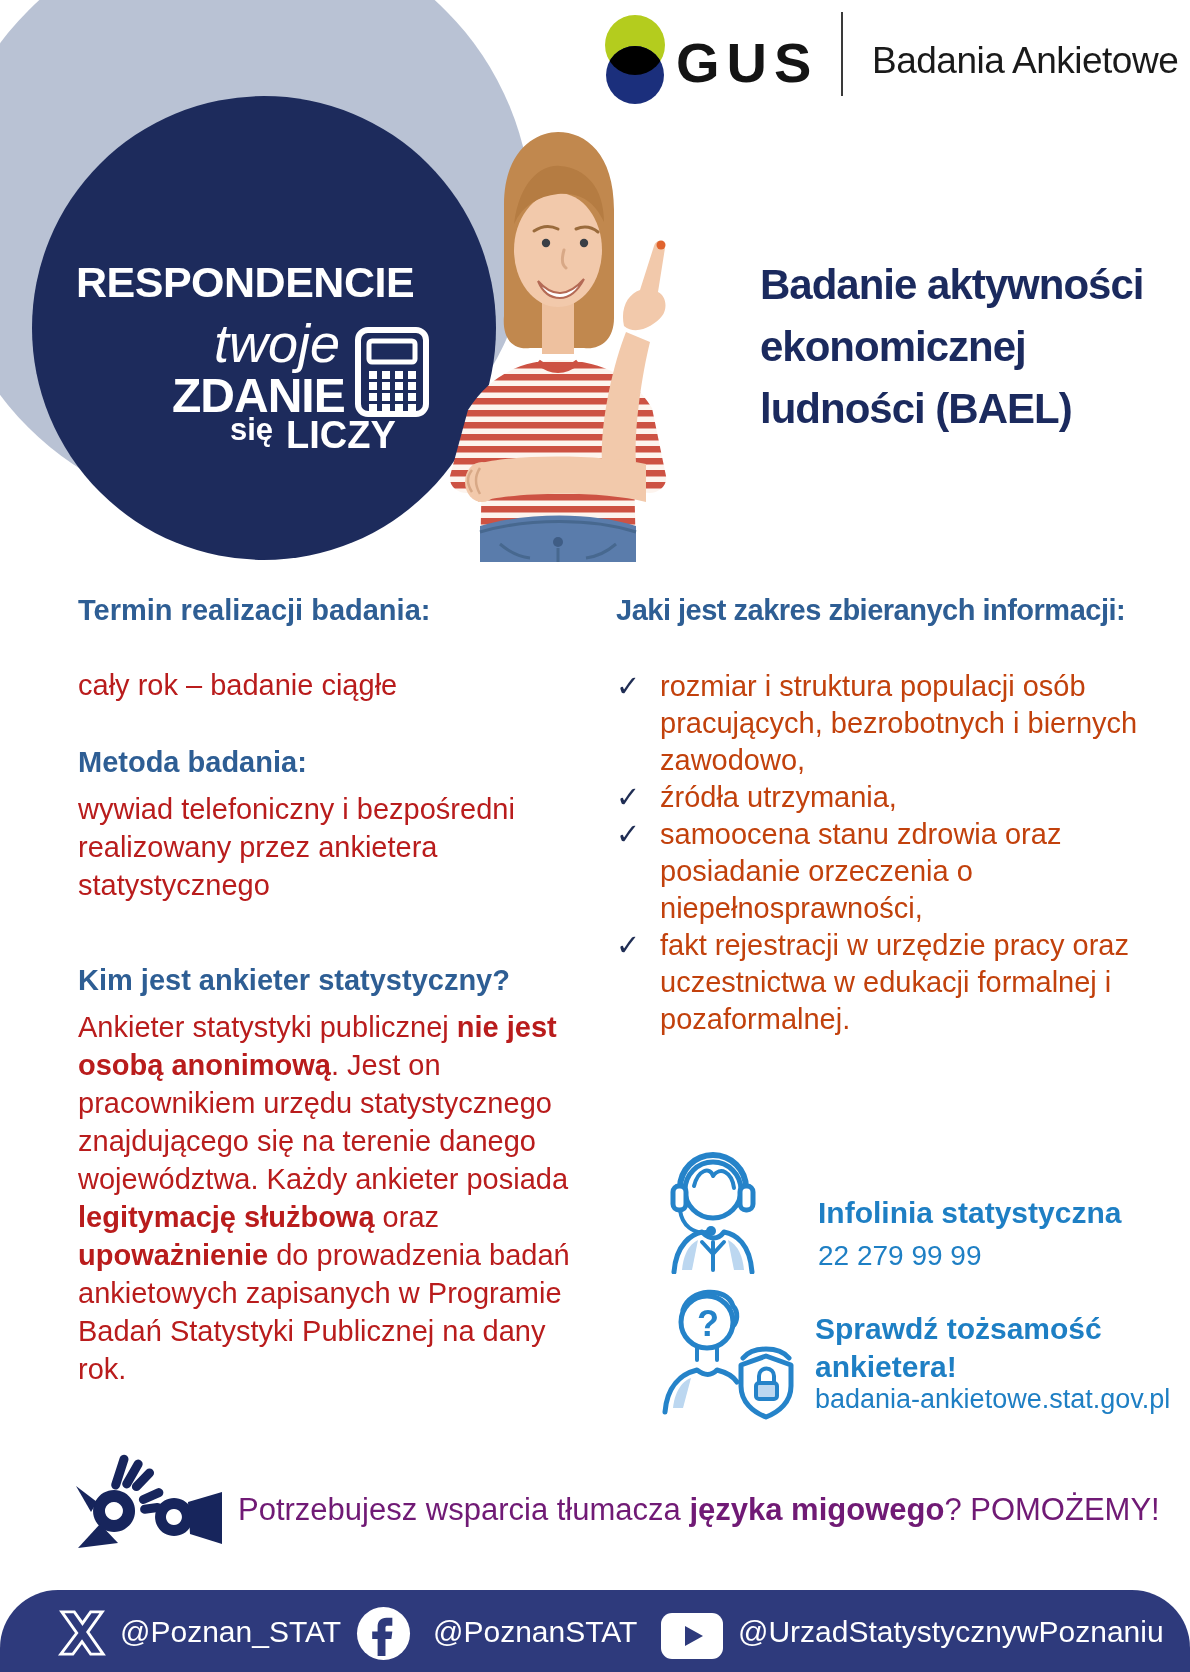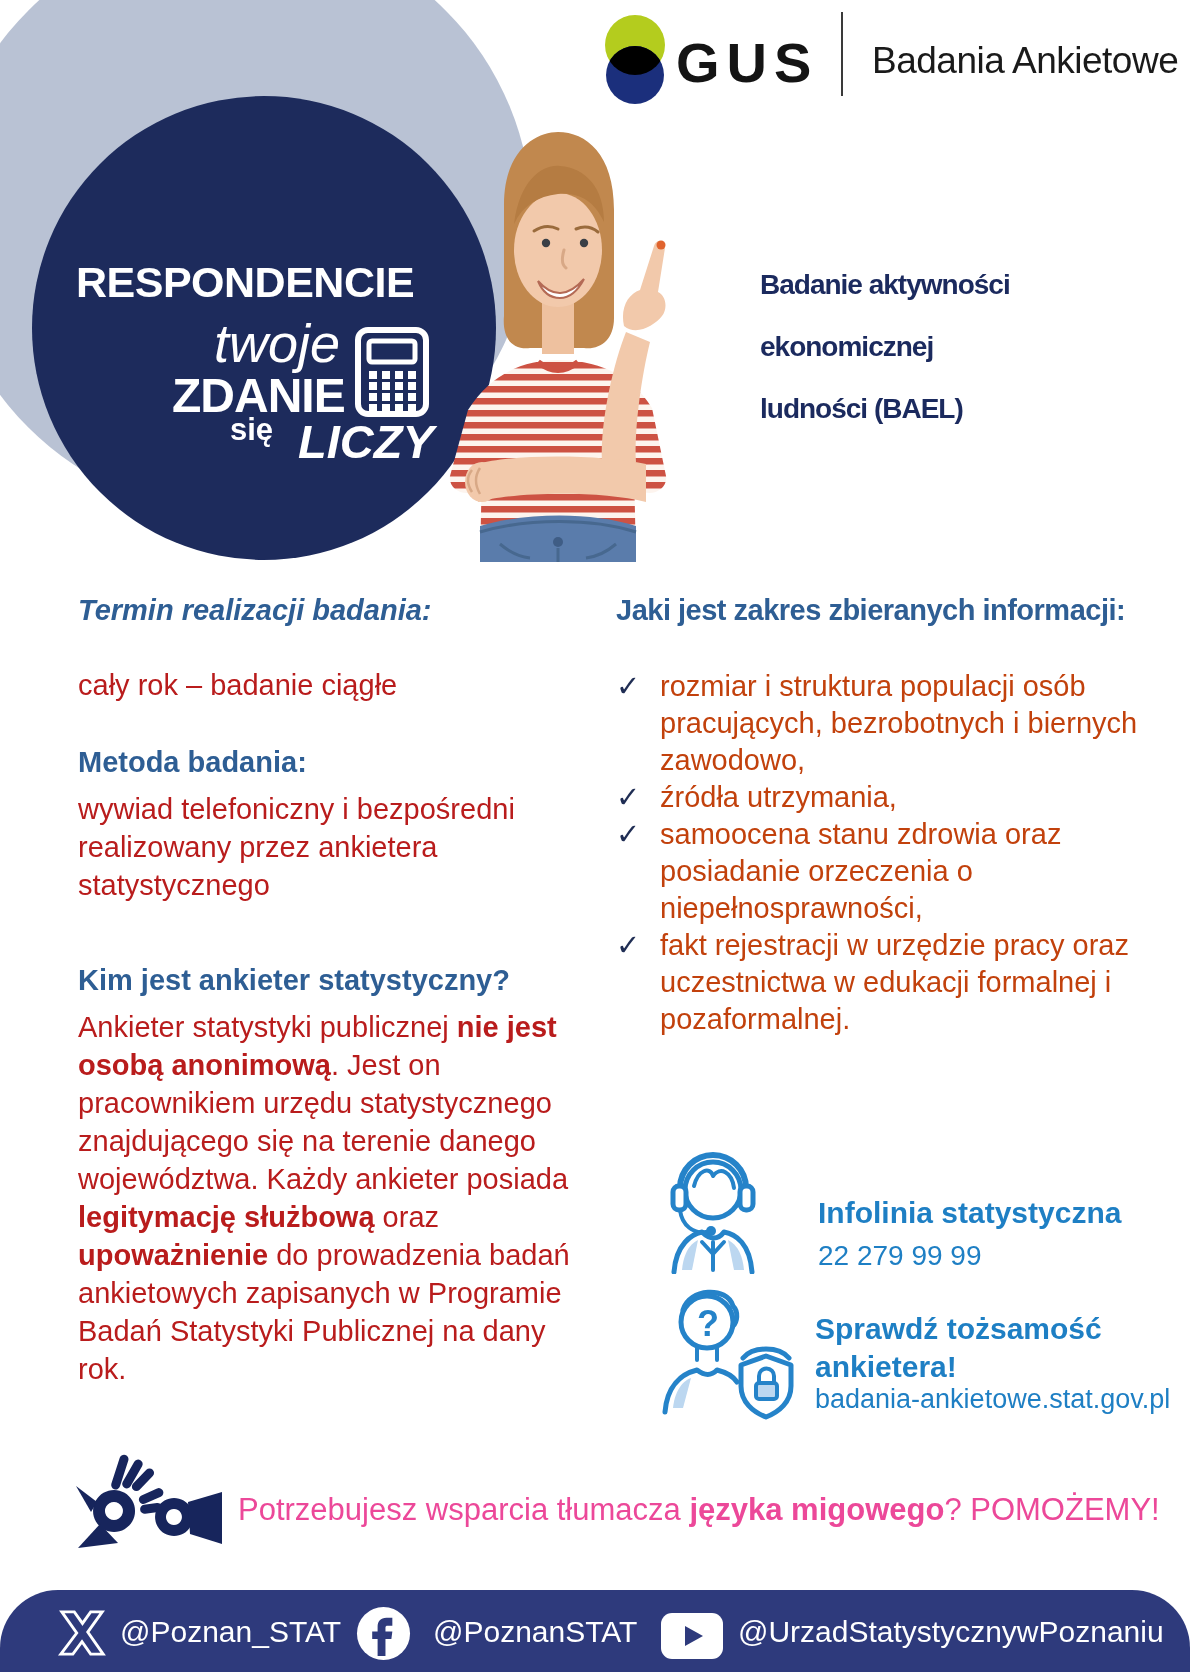--- a/index.html
+++ b/index.html
@@ -8,38 +8,38 @@
   .abs{position:absolute;}
 
   
   .circle-gray{left:-58px;top:-76px;width:590px;height:590px;border-radius:50%;background:#b9c2d4;z-index:1;}
   .circle-navy{left:32px;top:96px;width:464px;height:464px;border-radius:50%;background:#1d2b5c;z-index:2;}
   .sl{color:#fff;white-space:nowrap;z-index:4;}
   .sl-1{left:76px;top:258px;font-size:43px;font-weight:800;letter-spacing:-.5px;}
   .sl-2{left:214px;top:312px;font-size:54px;font-style:italic;font-weight:400;}
   .sl-3{left:172px;top:368px;font-size:48px;font-weight:800;letter-spacing:-1px;}
   .sl-4{left:230px;top:412px;font-size:31px;font-weight:600;}
-  .sl-5{left:298px;top:414px;font-size:47px;font-weight:800;font-style:italic;}
+  .sl-5{left:286px;top:414px;font-size:38px;font-weight:800;}
   .calc{left:354px;top:326px;z-index:4;}
   .woman{left:408px;top:110px;z-index:3;}
 
   .hero-title{left:760px;top:254px;z-index:4;color:#1b2a5e;font-weight:800;
-              font-size:28px;line-height:62px;letter-spacing:-1px;}
+              font-size:42px;line-height:62px;letter-spacing:-1px;}
   .hero-title div{white-space:nowrap;}
 
   
   .gus-logo{left:604px;top:14px;z-index:5;}
   .gus-text{left:676px;top:30px;font-size:56px;font-weight:700;letter-spacing:7px;color:#141414;}
   .logo-divider{left:841px;top:12px;width:2px;height:84px;background:#3a3a3a;}
   .badge-text{left:872px;top:40px;font-size:37px;color:#1a1a1a;letter-spacing:-.5px;white-space:nowrap;}
 
   
   .h-blue{color:#2e5e94;font-weight:700;font-size:29px;white-space:nowrap;}
   .body-txt{color:#b91c1c;font-size:29px;line-height:38px;}
-  .s1h{left:78px;top:594px;font-style:italic;}
+  .s1h{left:78px;top:594px;}
   .s1b{left:78px;top:666px;width:490px;}
   .s2h{left:78px;top:746px;}
   .s2b{left:78px;top:790px;width:488px;}
   .s3h{left:78px;top:964px;}
   .s3b{left:78px;top:1008px;width:494px;}
   .rh{left:616px;top:594px;letter-spacing:-.5px;}
   .rlist{left:616px;top:668px;width:522px;margin:0;padding:0;list-style:none;}
   .rlist li{display:flex;align-items:flex-start;margin:0;padding:0;}
   .rlist .chk{flex:0 0 44px;color:#1f2d54;font-size:29px;line-height:37px;}
   .rlist .itxt{flex:1;color:#c2410c;font-size:29px;line-height:37px;}
@@ -48,21 +48,21 @@
   .c-blue{color:#1e7fc4;}
   .headset{left:662px;top:1142px;}
   .info-title{left:818px;top:1196px;font-size:30px;font-weight:700;white-space:nowrap;}
   .info-phone{left:818px;top:1240px;font-size:28px;}
   .identity{left:645px;top:1280px;}
   .id-title{left:815px;top:1310px;font-size:30px;font-weight:700;line-height:38px;}
   .id-url{left:815px;top:1384px;font-size:27px;}
 
   
   .hands{left:70px;top:1450px;}
-  .sign-txt{left:238px;top:1492px;font-size:31px;color:#ec4899;white-space:nowrap;}
+  .sign-txt{left:238px;top:1492px;font-size:31px;color:#701a75;white-space:nowrap;}
 
   
   .footer-bar{left:0;top:1590px;width:1190px;height:82px;background:#2e3a7c;
               border-radius:58px 58px 0 0;z-index:5;}
   .f-item{z-index:6;color:#fff;font-size:30px;white-space:nowrap;}
   .x-icon{left:57px;top:1608px;}
   .f-h1{left:120px;top:1615px;}
   .fb-icon{left:355px;top:1605px;}
   .f-h2{left:433px;top:1615px;}
   .yt-icon{left:660px;top:1612px;}

